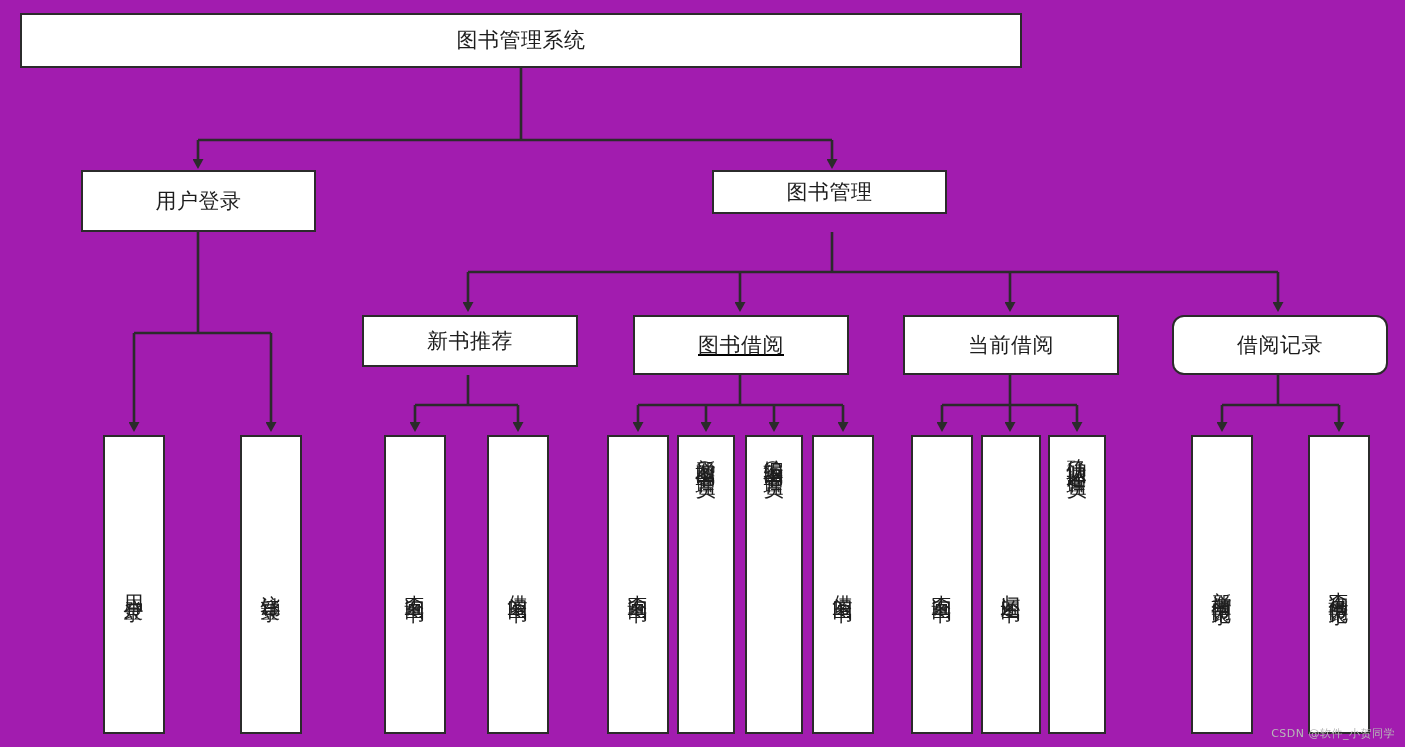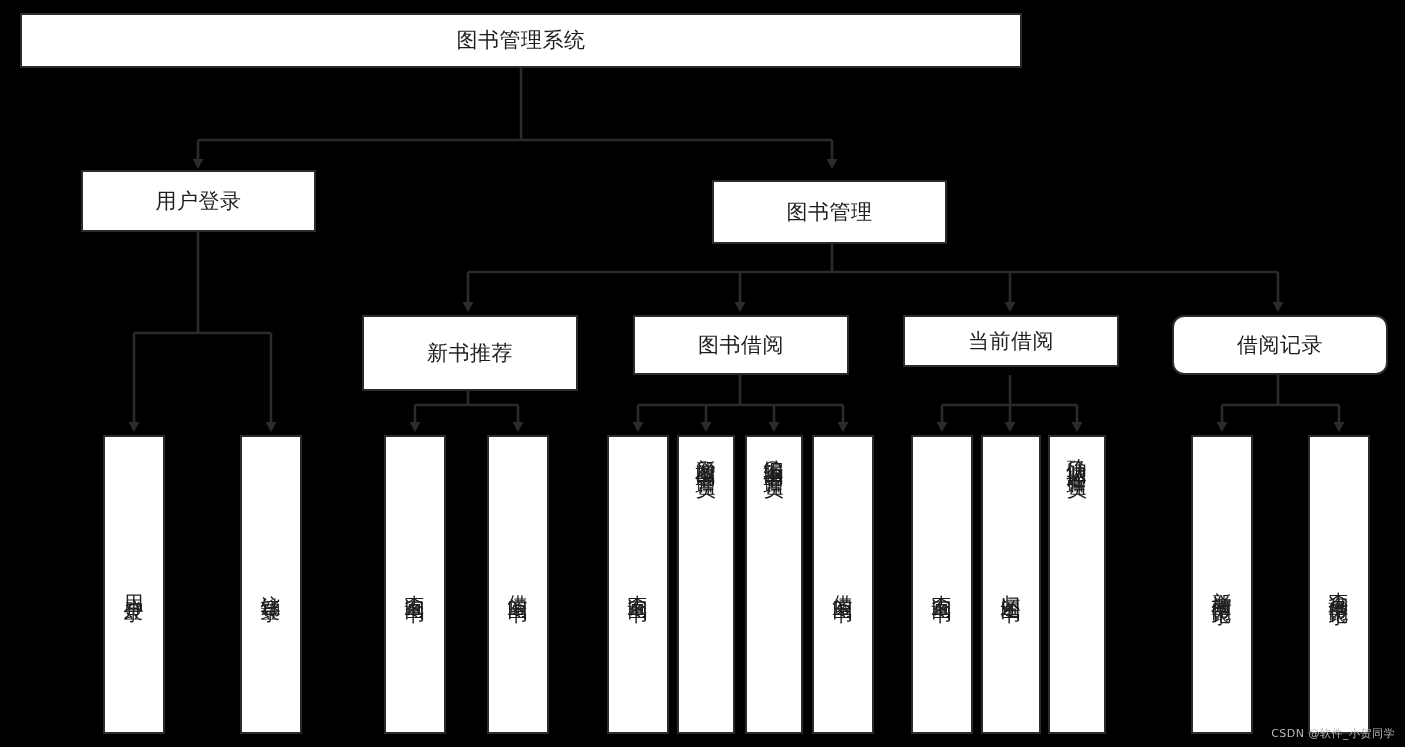--- a/index.html
+++ b/index.html
@@ -8,21 +8,21 @@
     padding: 0;
     background: #ffffff;
   }
   body {
     font-family: "DejaVu Sans", "Liberation Sans", sans-serif;
   }
   #canvas {
     position: relative;
     width: 1405px;
     height: 747px;
-    background: #000000;
+    background: #a21caf;
     overflow: hidden;
   }
   #connectors {
     position: absolute;
     left: 0;
     top: 0;
     width: 1405px;
     height: 747px;
   }
   .node {
@@ -130,33 +130,33 @@
   </svg>
 
   <div class="node horiz" style="left:20px; top:13px; width:1002px; height:55px;">
     <span class="label">图书管理系统</span>
   </div>
 
   <div class="node horiz" style="left:81px; top:170px; width:235px; height:62px;">
     <span class="label">用户登录</span>
   </div>
 
-  <div class="node horiz" style="left:712px; top:180px; width:235px; height:64px;">
+  <div class="node horiz" style="left:712px; top:170px; width:235px; height:44px;">
     <span class="label">图书管理</span>
   </div>
 
-  <div class="node horiz" style="left:362px; top:315px; width:216px; height:76px;">
+  <div class="node horiz" style="left:362px; top:315px; width:216px; height:52px;">
     <span class="label">新书推荐</span>
   </div>
 
-  <div class="node horiz" style="left:633px; top:315px; width:216px; height:60px;">
+  <div class="node horiz" style="left:633px; top:315px; width:216px; height:60px;text-decoration:underline;">
     <span class="label">图书借阅</span>
   </div>
 
-  <div class="node horiz" style="left:903px; top:315px; width:216px; height:52px;">
+  <div class="node horiz" style="left:903px; top:315px; width:216px; height:60px;">
     <span class="label">当前借阅</span>
   </div>
 
   <div class="node horiz" style="left:1172px; top:315px; width:216px; height:60px;border-radius:12px;">
     <span class="label">借阅记录</span>
   </div>
 
   <div class="node vert centered" style="left:103px; top:435px; width:62px; height:299px;">
     <span class="label">用户登录</span>
   </div>

